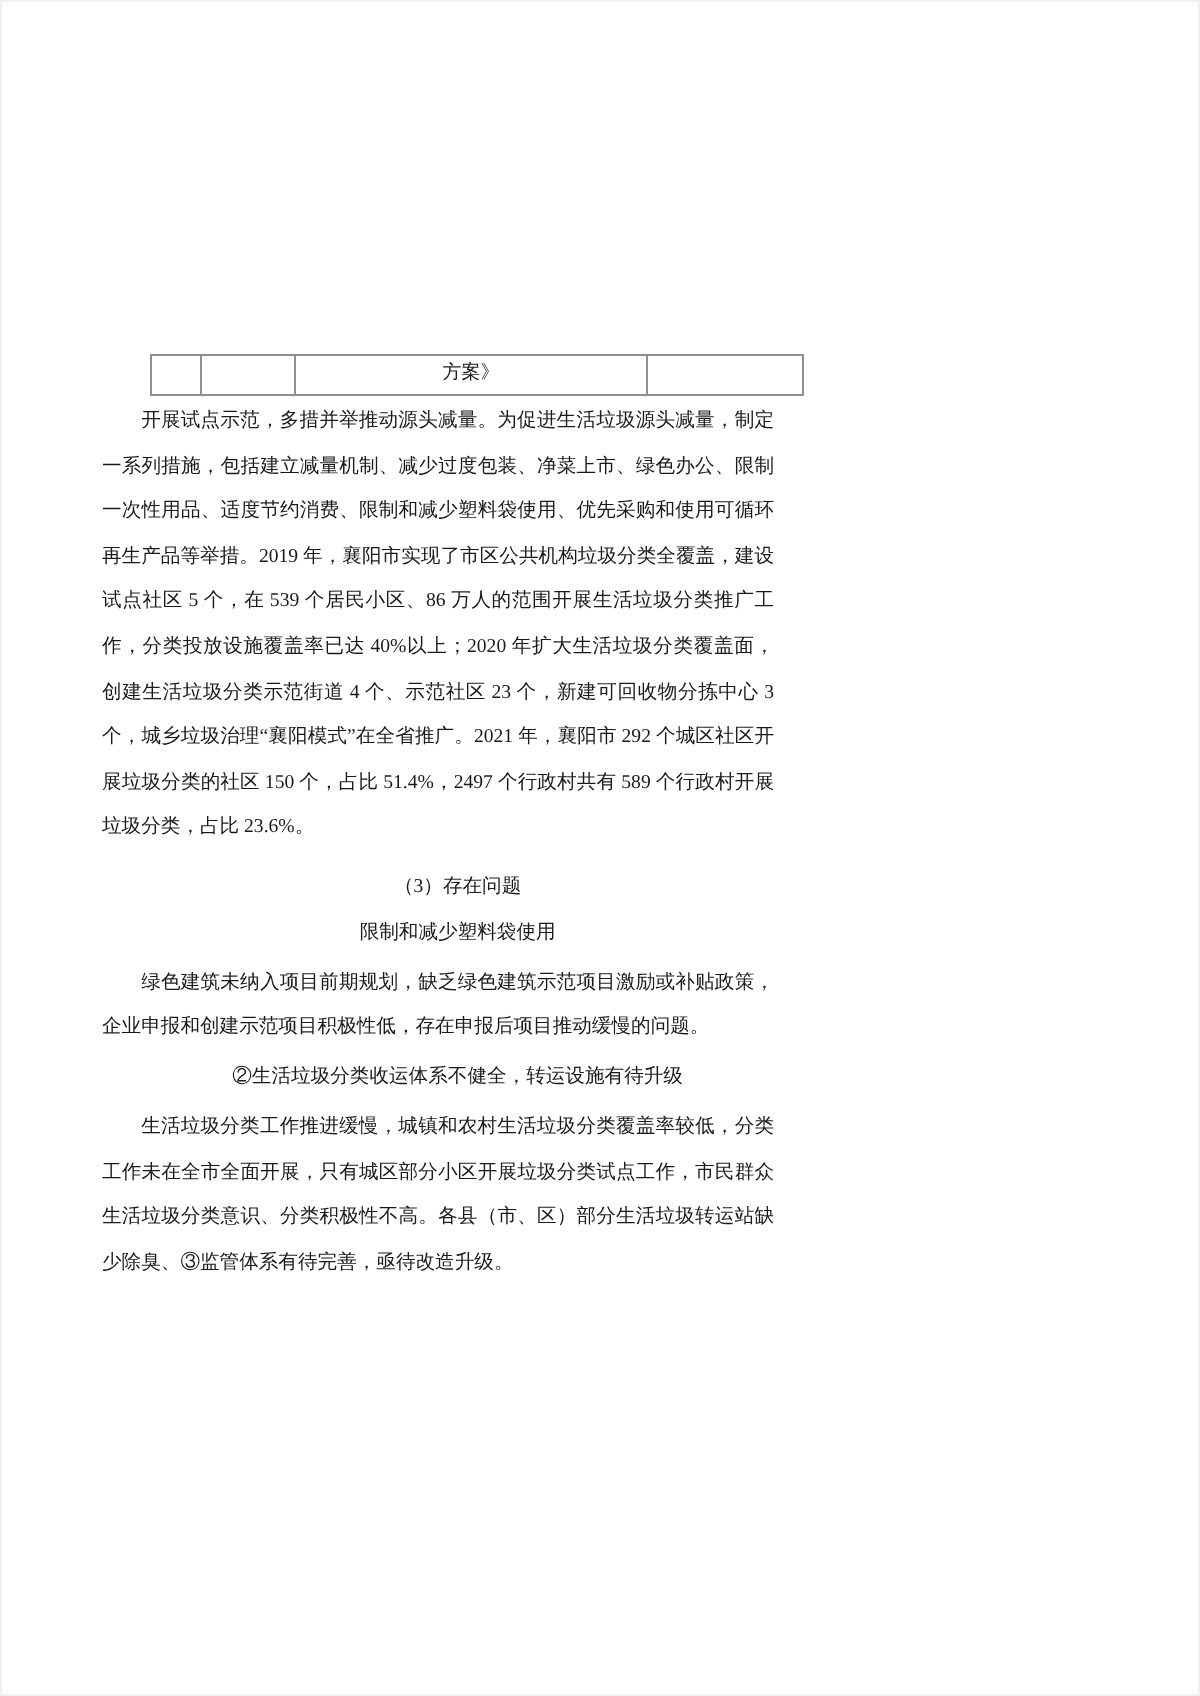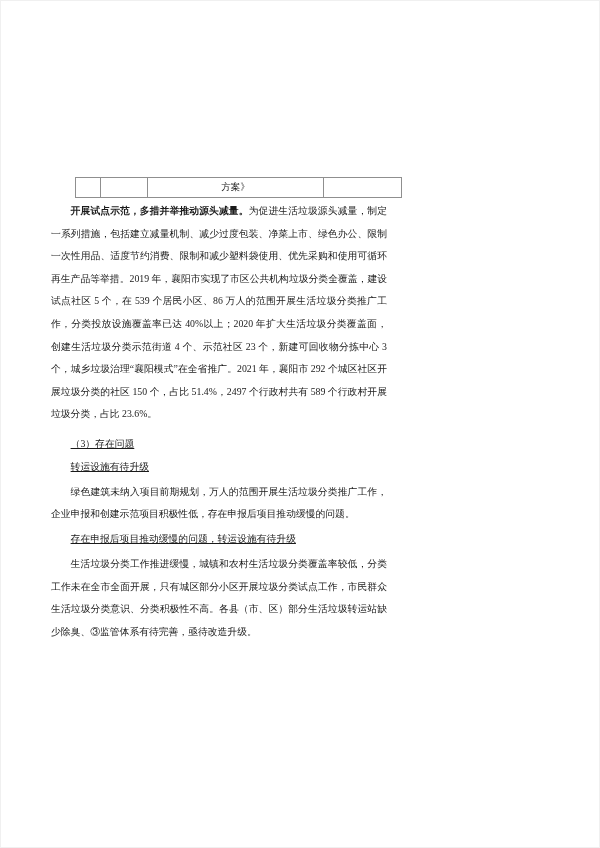--- a/index.html
+++ b/index.html
@@ -59,25 +59,24 @@
     word-break: break-all;
   }
   .content p, .content h4 {
     margin: 0;
     padding: 0;
     text-indent: 2em;
     font-size: 9.8px;
     line-height: 22.6px;
     font-weight: normal;
   }
-  .bold { font-weight: bold; }
+  .bold { font-weight: normal; }
   .heading {
     font-weight: bold;
-    text-align: left;
-    text-decoration: underline;
+    text-align: center;
   }
   .mt7  { margin-top: 7px !important; }
   .mt2  { margin-top: 2px !important; }
   .mt25 { margin-top: 2.5px !important; }
 
   
   .pageno {
     position: absolute;
     top: 674px;
     left: 50px;
@@ -101,25 +100,25 @@
   </div>
 
   <div class="content">
 
     <p>
       <span class="bold">开展试点示范，多措并举推动源头减量。</span><span>为促进生活垃圾源头减量，制定一系列措施，包括建立减量机制、减少过度包装、净菜上市、绿色办公、限制一次性用品、适度节约消费、限制和减少塑料袋使用、优先采购和使用可循环再生产品等举措。2019 年，襄阳市实现了市区公共机构垃圾分类全覆盖，建设试点社区 5 个，在 539 个居民小区、86 万人的范围开展生活垃圾分类推广工作，分类投放设施覆盖率已达 40%以上；2020 年扩大生活垃圾分类覆盖面，创建生活垃圾分类示范街道 4 个、示范社区 23 个，新建可回收物分拣中心 3 个，城乡垃圾治理“襄阳模式”在全省推广。2021 年，襄阳市 292 个城区社区开展垃圾分类的社区 150 个，占比 51.4%，2497 个行政村共有 589 个行政村开展垃圾分类，占比 23.6%。</span>
     </p>
 
     <h4 class="heading mt7">（3）存在问题</h4>
 
-    <h4 class="heading">转运设施有待升级</h4>
+    <h4 class="heading">限制和减少塑料袋使用</h4>
 
-    <p class="mt25">绿色建筑未纳入项目前期规划，万人的范围开展生活垃圾分类推广工作，企业申报和创建示范项目积极性低，存在申报后项目推动缓慢的问题。</p>
+    <p class="mt25">绿色建筑未纳入项目前期规划，缺乏绿色建筑示范项目激励或补贴政策，企业申报和创建示范项目积极性低，存在申报后项目推动缓慢的问题。</p>
 
-    <h4 class="heading mt2">存在申报后项目推动缓慢的问题，转运设施有待升级</h4>
+    <h4 class="heading mt2">②生活垃圾分类收运体系不健全，转运设施有待升级</h4>
 
     <p class="mt25">生活垃圾分类工作推进缓慢，城镇和农村生活垃圾分类覆盖率较低，分类工作未在全市全面开展，只有城区部分小区开展垃圾分类试点工作，市民群众生活垃圾分类意识、分类积极性不高。各县（市、区）部分生活垃圾转运站缺少除臭、③监管体系有待完善，亟待改造升级。</p>
 
 
   </div>
 
 
 </div>
 
 </body></html>

